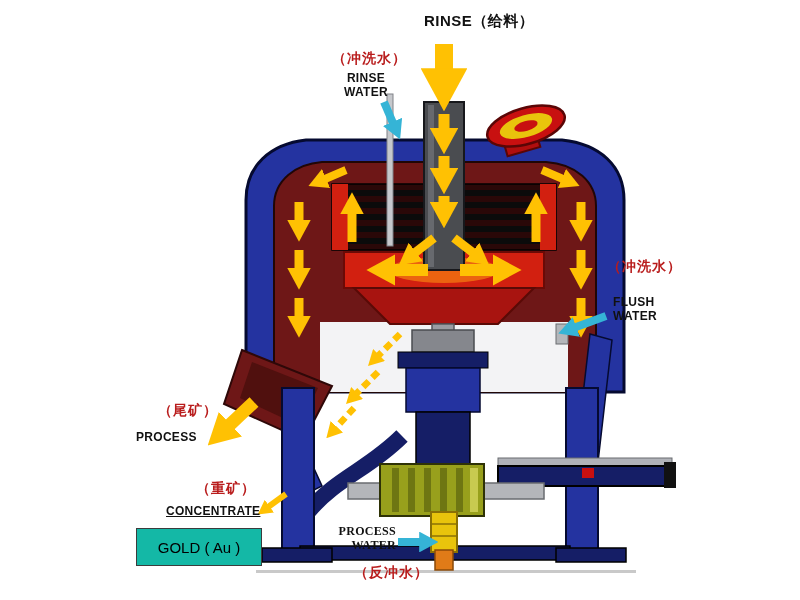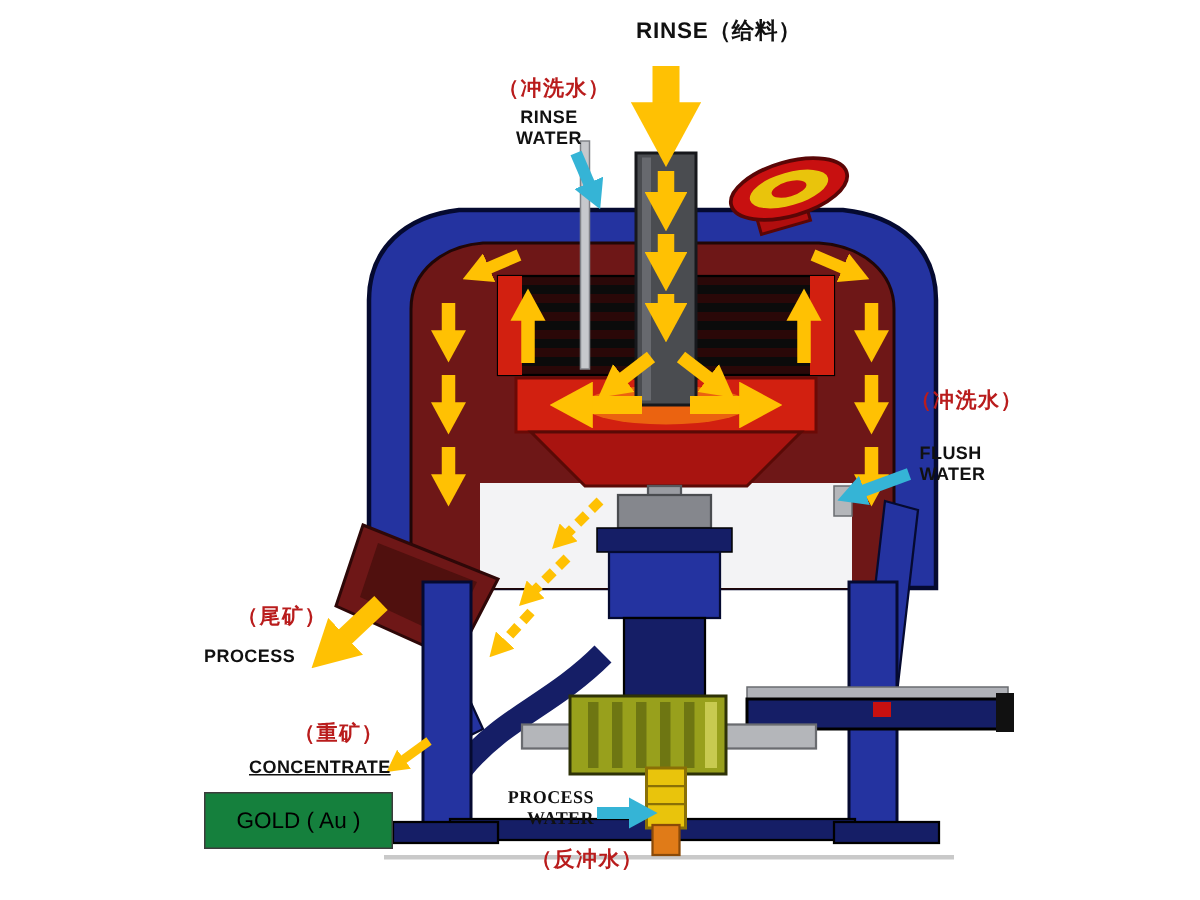--- a/index.html
+++ b/index.html
@@ -10,21 +10,21 @@
   .canvas svg{position:absolute;left:0;top:0;}
   .lbl{position:absolute;color:var(--label-text,#111);font-weight:700;line-height:1.18;}
   .lbl-cn{font-size:14px;color:#b91c1c;letter-spacing:1px;}
   .lbl-en{font-size:12px;letter-spacing:.3px;}
   .lbl-en span{display:block;}
   .feed{font-size:15px;letter-spacing:.5px;}
   .center{text-align:center;}
   .right{text-align:right;font-family:Liberation Serif, serif;}
   .gold-box{
     position:absolute;left:136px;top:528px;width:124px;height:36px;
-    background:#15803d;border:1.6px solid #3c3c3c;display:flex;align-items:center;
+    background:#14b8a6;border:1.6px solid #3c3c3c;display:flex;align-items:center;
     justify-content:center;font-size:15px;font-weight:400;color:#000;
   }
   
   .flow{stroke:var(--flow-arrow,#FFC103);fill:none;}
   .flow-d{stroke:var(--flow-arrow,#FFC103);fill:none;stroke-dasharray:8 5;}
   .water{stroke:var(--water-arrow,#35B4D6);fill:none;}
   .mkf{fill:var(--flow-arrow,#FFC103);}
   .mkw{fill:var(--water-arrow,#35B4D6);}
   .f-blue{fill:var(--machine-blue,#2433A0);}
   .f-blued{fill:var(--machine-blue-dark,#151E66);}

